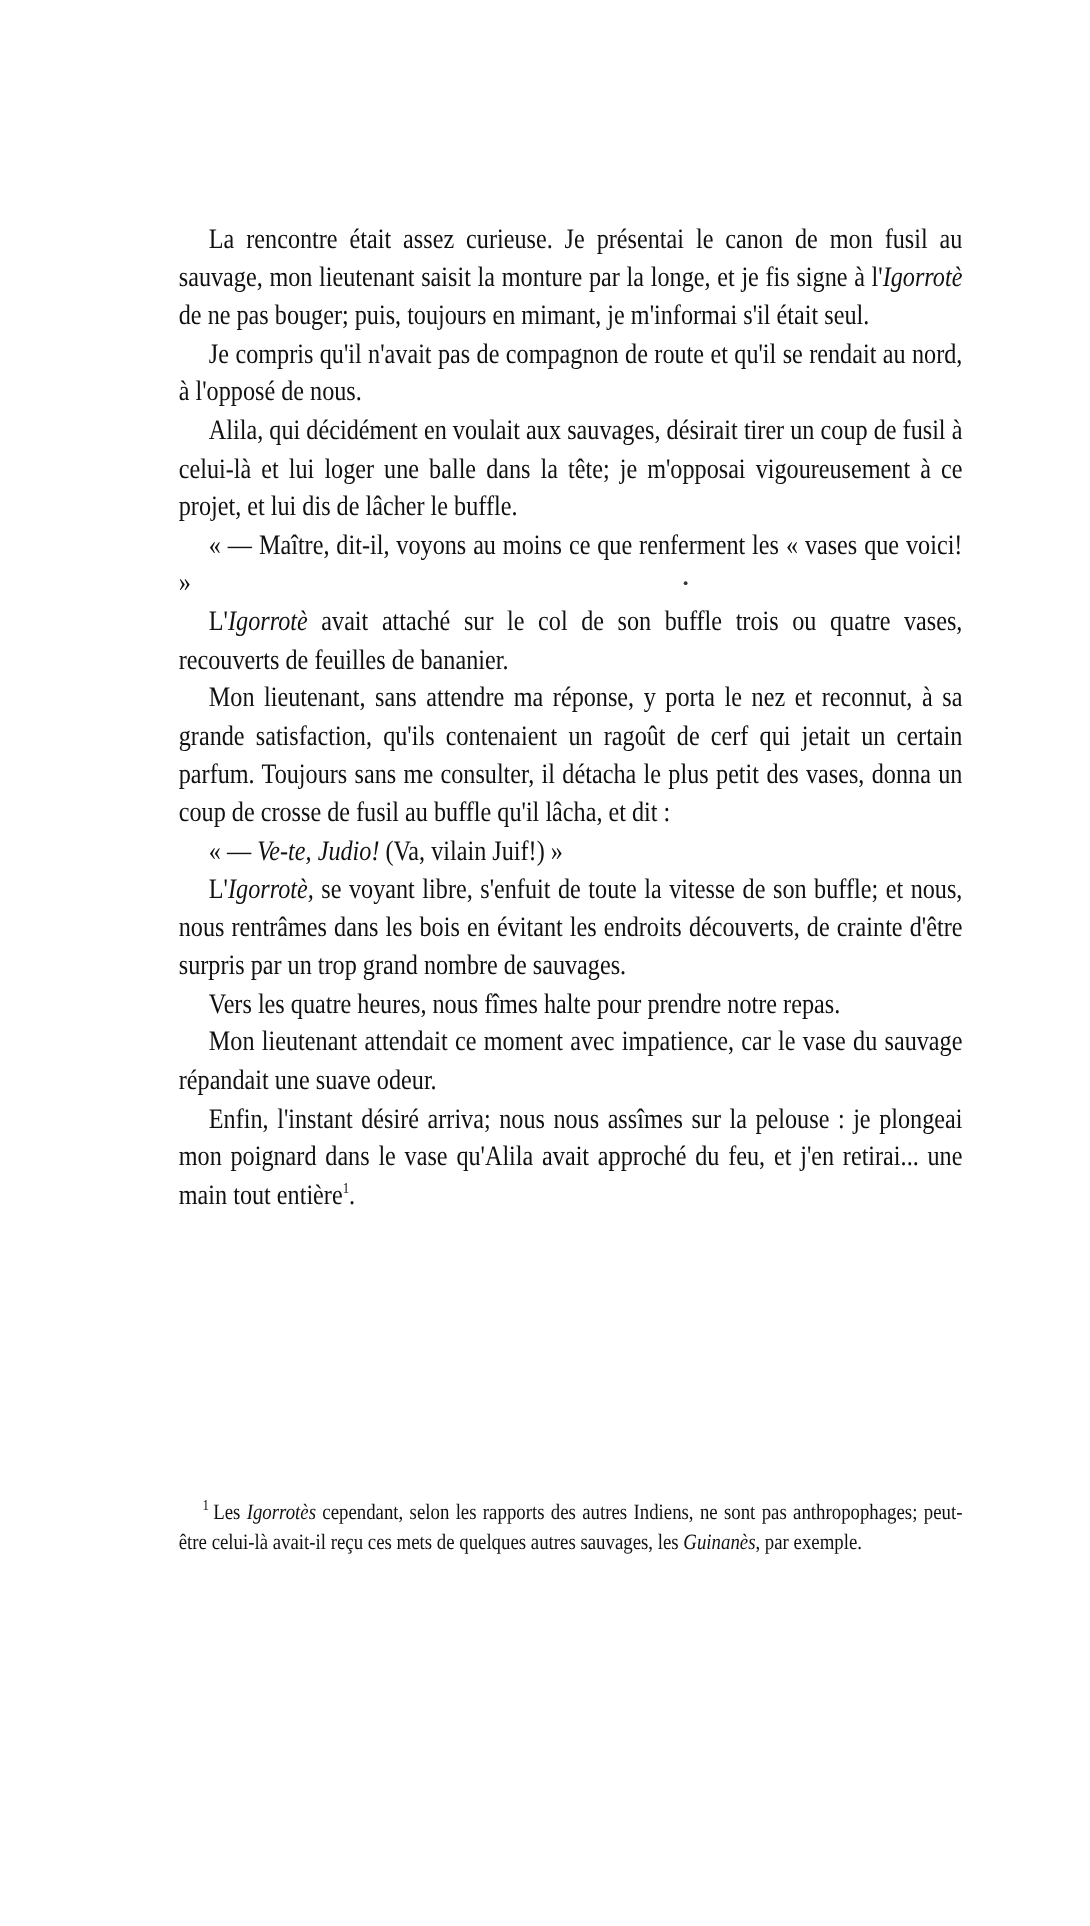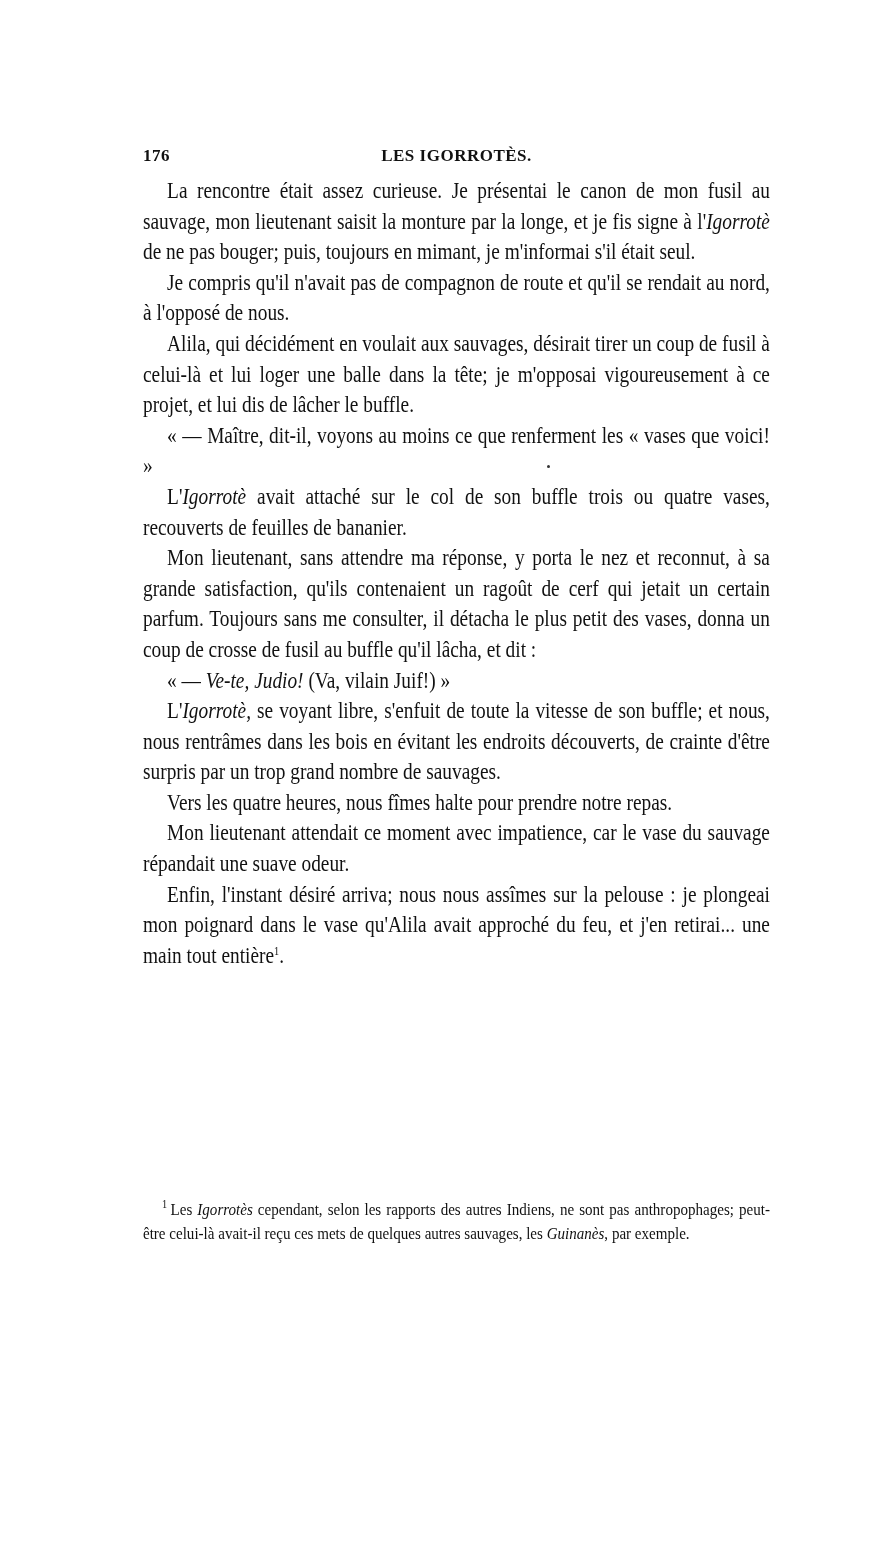--- a/index.html
+++ b/index.html
@@ -29,24 +29,20 @@
     font-size: 17.5px; line-height: 24px; text-align: justify;
     transform: scaleX(0.86); transform-origin: left top;
   }
   .footnote p { margin: 0; text-indent: 22px; }
   .footnote .fn-mark { font-size: 12px; vertical-align: super; line-height: 0; margin-right: 4px; }
 </style>
 </head>
 <body>
 
 <div class="page">
-  <div class="running-head">
-    <span class="folio">176</span>
-    <span class="title">LES IGORROTÈS.</span>
-  </div>
 
   <div class="body-text" id="body-text">
       <p><span>La rencontre était assez curieuse. Je présentai le canon de mon fusil au sauvage, mon lieutenant saisit la monture par la longe, et je fis signe à l'</span><span class="ital">Igorrotè</span><span> de ne pas bouger; puis, toujours en mimant, je m'informai s'il était seul.</span></p>
       <p><span>Je compris qu'il n'avait pas de compagnon de route et qu'il se rendait au nord, à l'opposé de nous.</span></p>
       <p><span>Alila, qui décidément en voulait aux sauvages, désirait tirer un coup de fusil à celui-là et lui loger une balle dans la tête; je m'opposai vigoureusement à ce projet, et lui dis de lâcher le buffle.</span></p>
       <p><span>« — Maître, dit-il, voyons au moins ce que renferment les « vases que voici! »</span></p>
       <p><span>L'</span><span class="ital">Igorrotè</span><span> avait attaché sur le col de son buffle trois ou quatre vases, recouverts de feuilles de bananier.</span></p>
       <p><span>Mon lieutenant, sans attendre ma réponse, y porta le nez et reconnut, à sa grande satisfaction, qu'ils contenaient un ragoût de cerf qui jetait un certain parfum. Toujours sans me consulter, il détacha le plus petit des vases, donna un coup de crosse de fusil au buffle qu'il lâcha, et dit :</span></p>
       <p><span>« — </span><span class="ital">Ve-te, Judio!</span><span> (Va, vilain Juif!) »</span></p>
       <p><span>L'</span><span class="ital">Igorrotè,</span><span> se voyant libre, s'enfuit de toute la vitesse de son buffle; et nous, nous rentrâmes dans les bois en évitant les endroits découverts, de crainte d'être surpris par un trop grand nombre de sauvages.</span></p>

